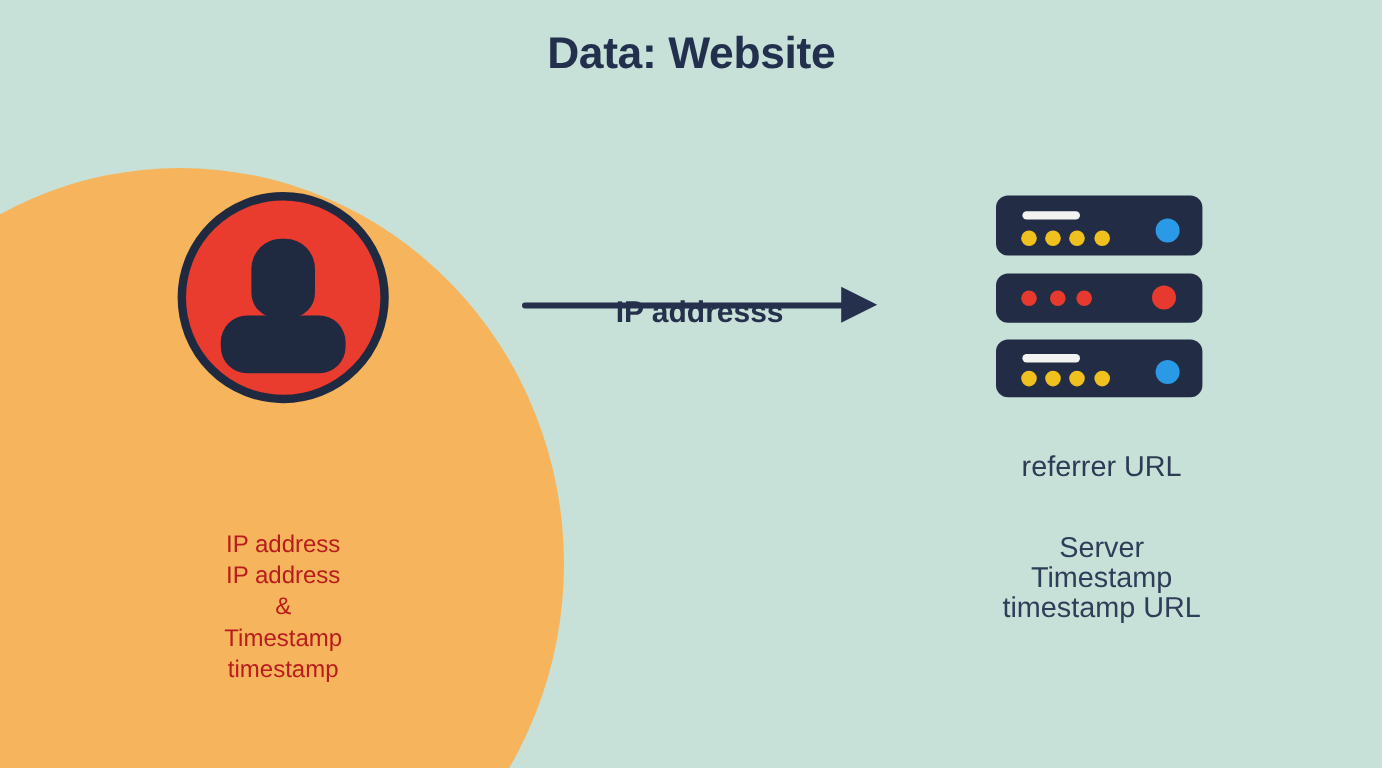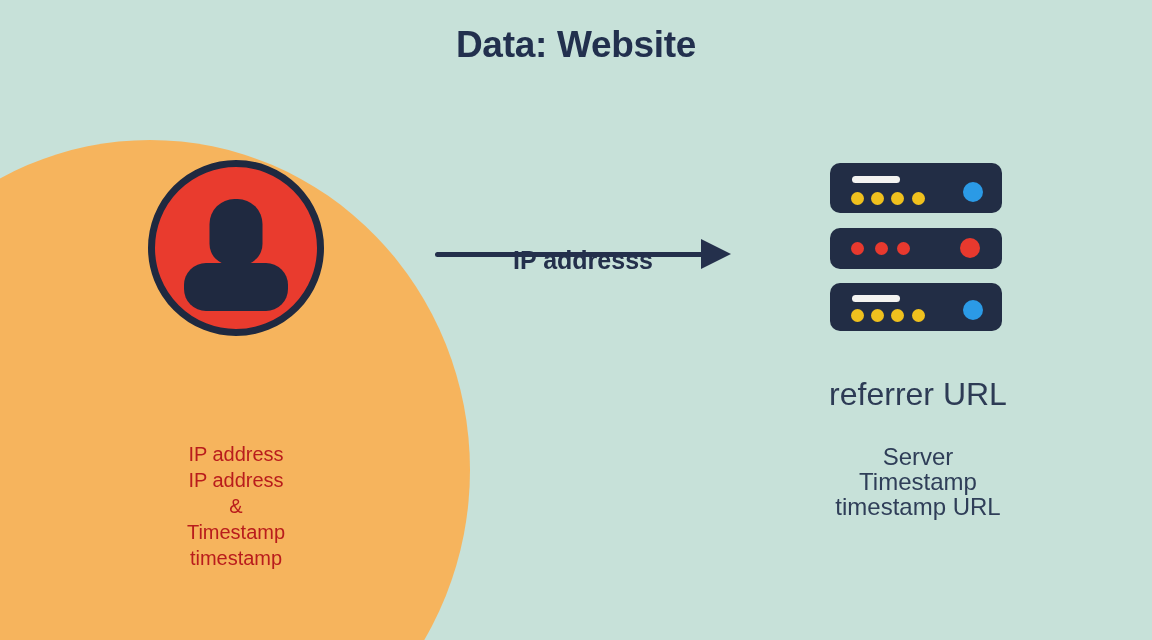--- a/index.html
+++ b/index.html
@@ -72,21 +72,21 @@
     font-size:28px; color:#433a30;
   }
   .left-list {
     position:absolute; left:96px; top:441px; width:280px; text-align:center;
     font-size:20px; line-height:26px; color:#b91c1c;
   }
 
   
   .right-heading {
     position:absolute; left:778px; top:376px; width:280px; text-align:center;
-    font-size:32px; color:#2d3b55;
+    font-size:24px; color:#2d3b55;
   }
   .right-list {
     position:absolute; left:778px; top:444px; width:280px; text-align:center;
     font-size:24px; line-height:25px; color:#2f3e58;
   }
 </style>
 </head>
 <body>
 
 <div class="canvas">

